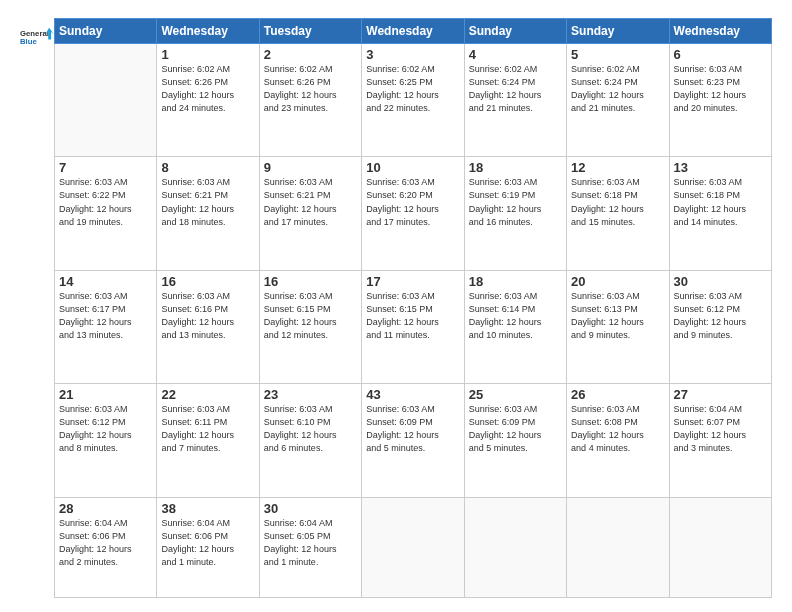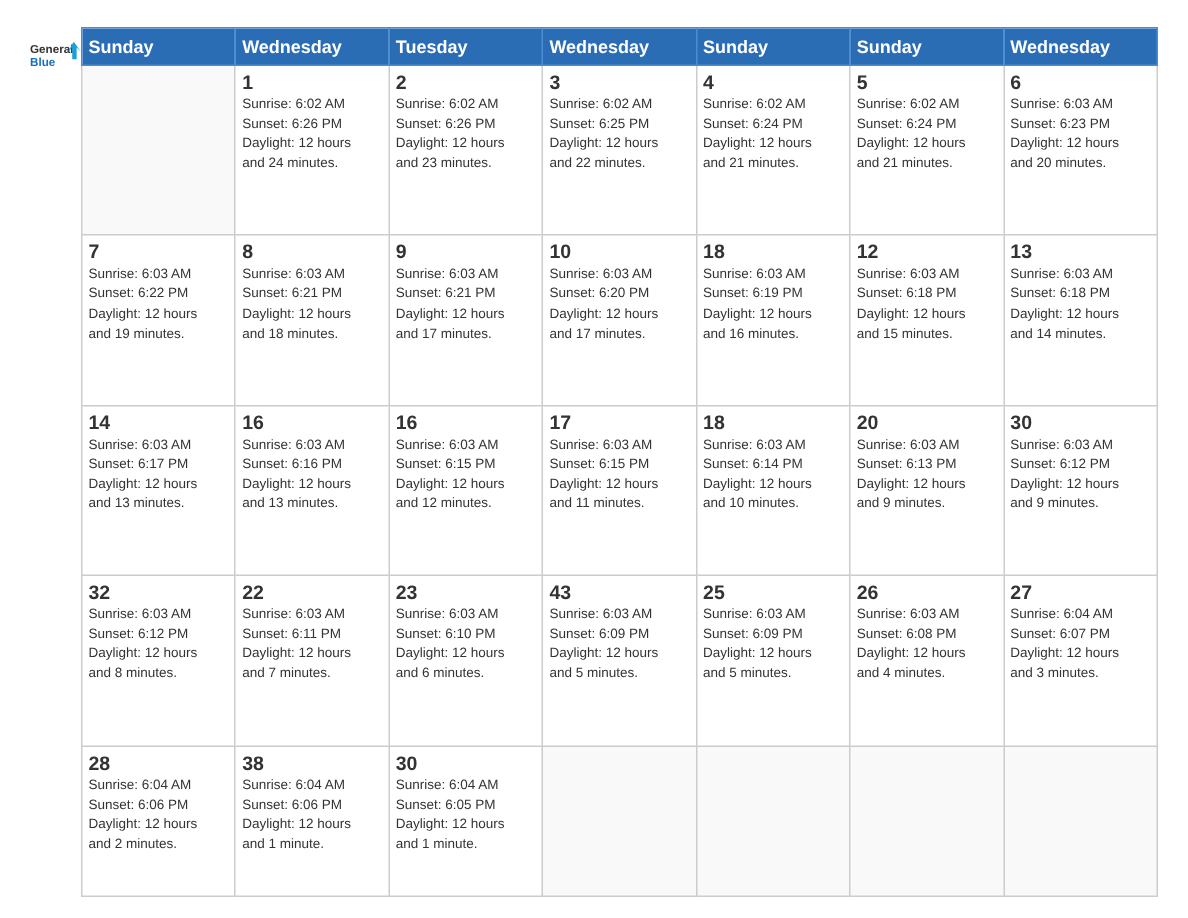--- a/index.html
+++ b/index.html
@@ -257,21 +257,21 @@
           <td>
             <span class="day-num">30</span>
             <div class="day-info" style="white-space: pre-line;">Sunrise: 6:03 AM
 Sunset: 6:12 PM
 Daylight: 12 hours
 and 9 minutes.</div>
           </td>
         </tr>
         <tr>
           <td>
-            <span class="day-num">32</span>
+            <span class="day-num">21</span>
             <div class="day-info" style="white-space: pre-line;">Sunrise: 6:03 AM
 Sunset: 6:12 PM
 Daylight: 12 hours
 and 8 minutes.</div>
           </td>
           <td>
             <span class="day-num">22</span>
             <div class="day-info" style="white-space: pre-line;">Sunrise: 6:03 AM
 Sunset: 6:11 PM
 Daylight: 12 hours

